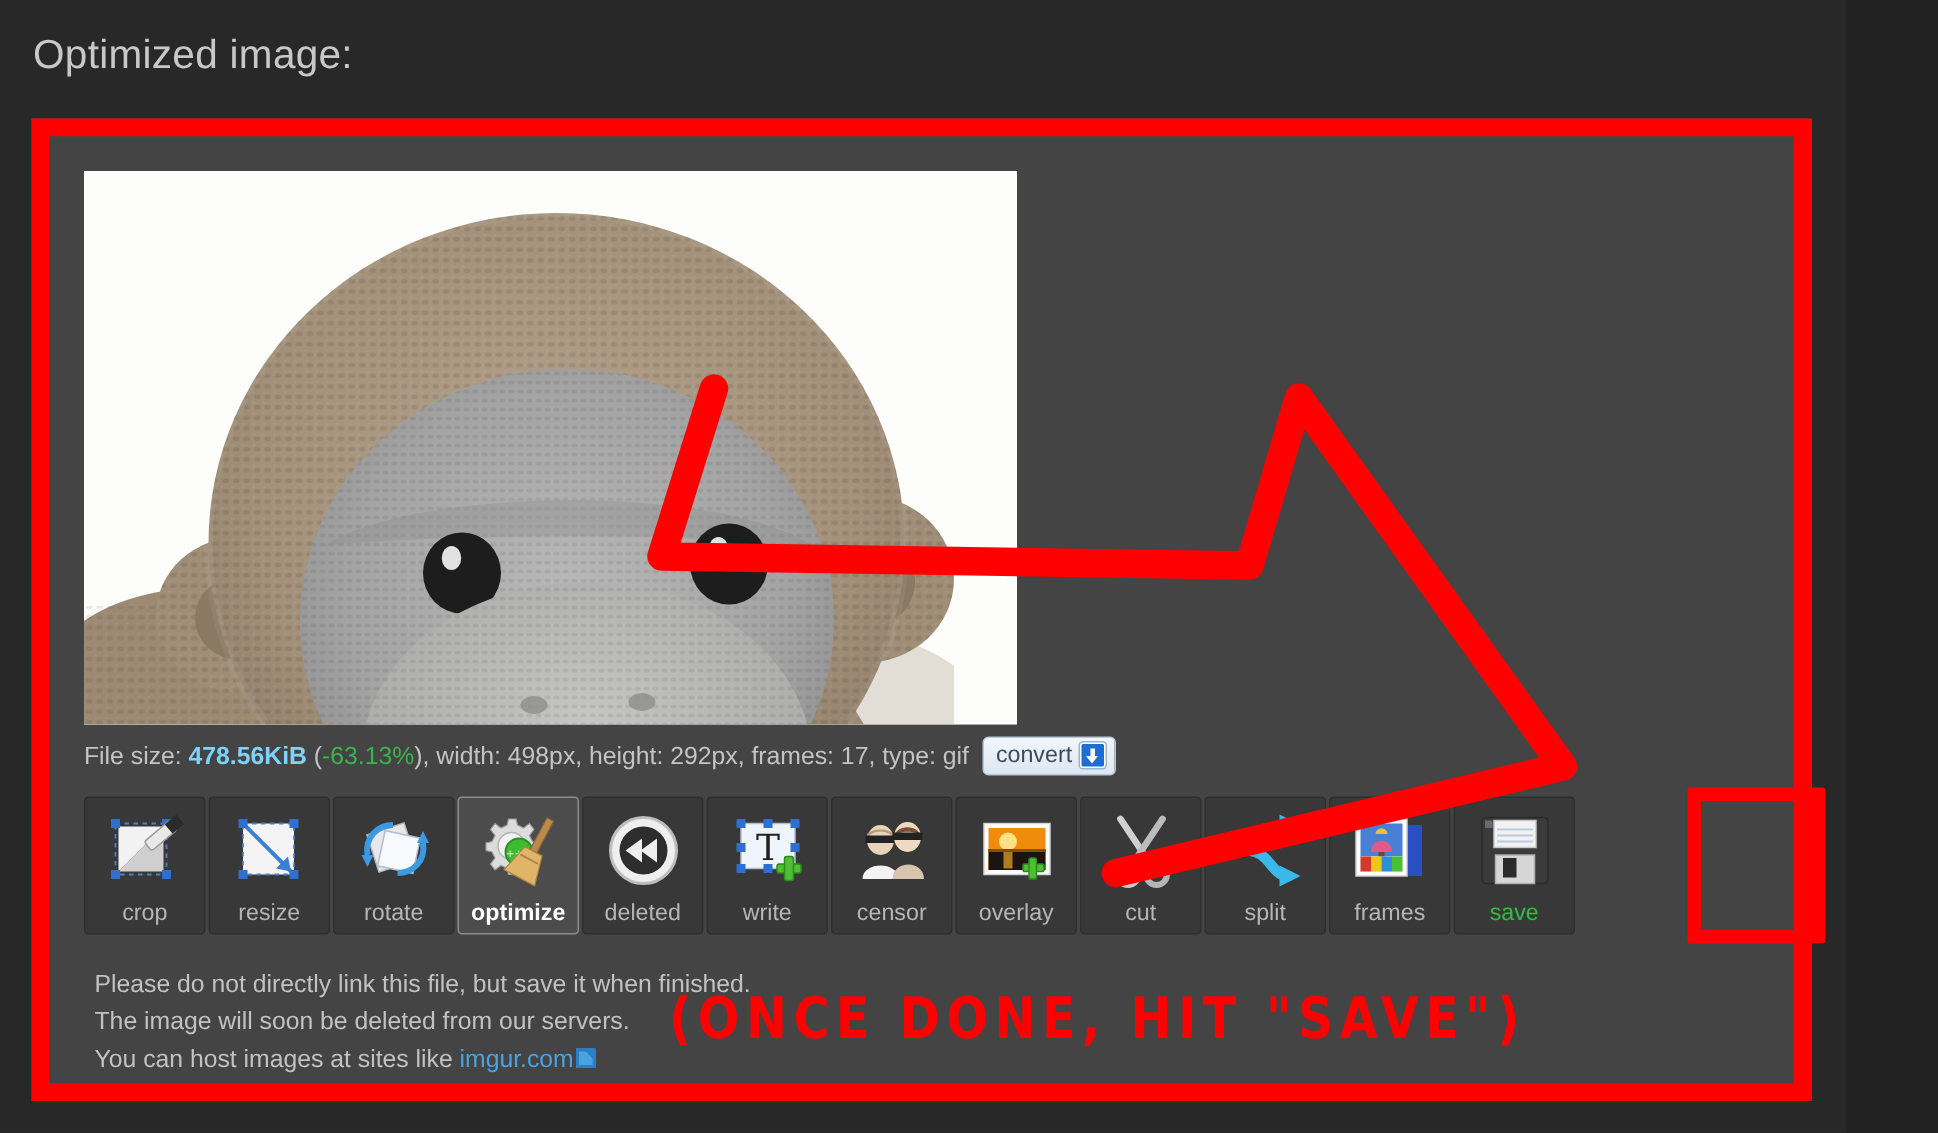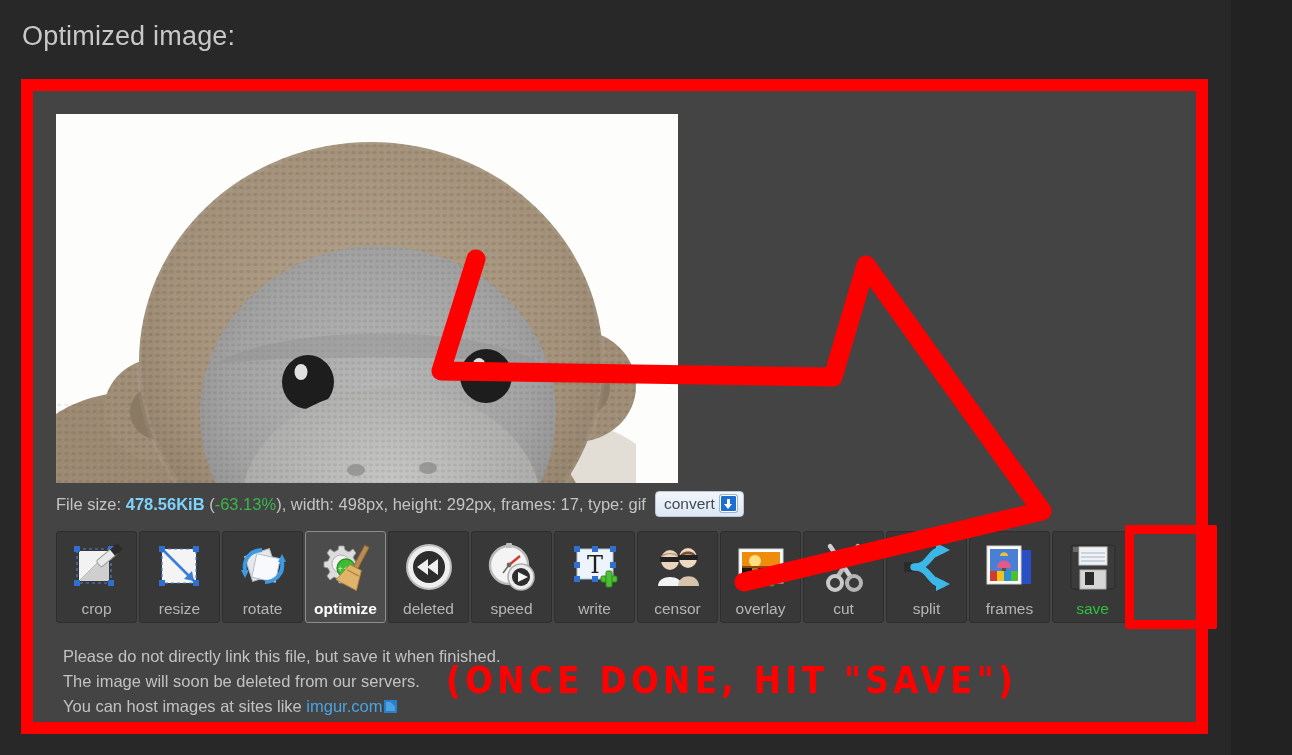--- a/index.html
+++ b/index.html
@@ -393,33 +393,20 @@
             <svg class="glyph" viewBox="0 0 54 54">
               <circle cx="27" cy="27" r="22" fill="#efefef" stroke="#bdbdbd" stroke-width="2"></circle>
               <circle cx="27" cy="27" r="16" fill="#2d2d2d"></circle>
               <path d="M25 27 L36 19 L36 35 Z" fill="#efefef"></path>
               <path d="M15 27 L26 19 L26 35 Z" fill="#efefef"></path>
             </svg>
             <span class="tlabel">deleted</span>
           </div>
 
 
-          <div class="tool">
-            <svg class="glyph" viewBox="0 0 54 54">
-              <circle cx="24" cy="25" r="19" fill="#f4f4f4" stroke="#b9b9b9" stroke-width="2.4"></circle>
-              <rect x="21" y="3" width="6" height="5" rx="1" fill="#bdbdbd"></rect>
-              <path d="M24 25 L35 16" stroke="#d33a2c" stroke-width="2.4"></path>
-              <path d="M24 25 L18 33" stroke="#6a6a6a" stroke-width="1.6"></path>
-              <circle cx="24" cy="25" r="2.4" fill="#6a6a6a"></circle>
-              <circle cx="36" cy="37" r="13" fill="#ededed" stroke="#b0b0b0" stroke-width="1.6"></circle>
-              <circle cx="36" cy="37" r="9" fill="#2d2d2d"></circle>
-              <path d="M33 32 L43 37 L33 42 Z" fill="#f4f4f4"></path>
-            </svg>
-            <span class="tlabel">speed</span>
-          </div>
 
           <div class="tool">
             <svg class="glyph" viewBox="0 0 54 54">
               <rect x="9" y="9" width="36" height="30" fill="#eef4fb" stroke="#aebfd2"></rect>
               <text x="27" y="33" font-size="24" text-anchor="middle" fill="#1f1f1f" font-family="DejaVu Serif">T</text>
               <rect x="6" y="6" width="6" height="6" fill="#2f6fd0"></rect>
               <rect x="24" y="6" width="6" height="6" fill="#2f6fd0"></rect>
               <rect x="42" y="6" width="6" height="6" fill="#2f6fd0"></rect>
               <rect x="6" y="22" width="6" height="6" fill="#2f6fd0"></rect>
               <rect x="42" y="22" width="6" height="6" fill="#2f6fd0"></rect>

